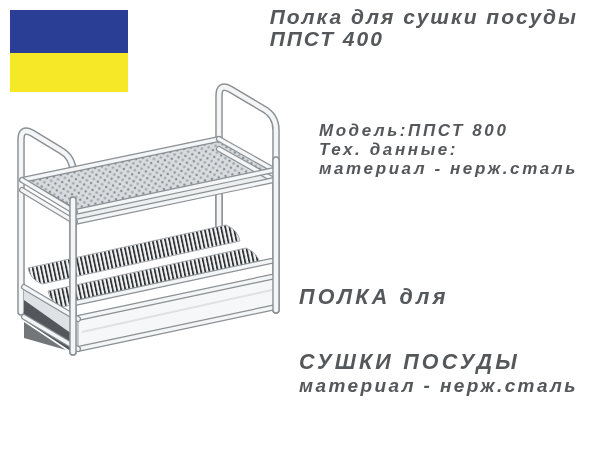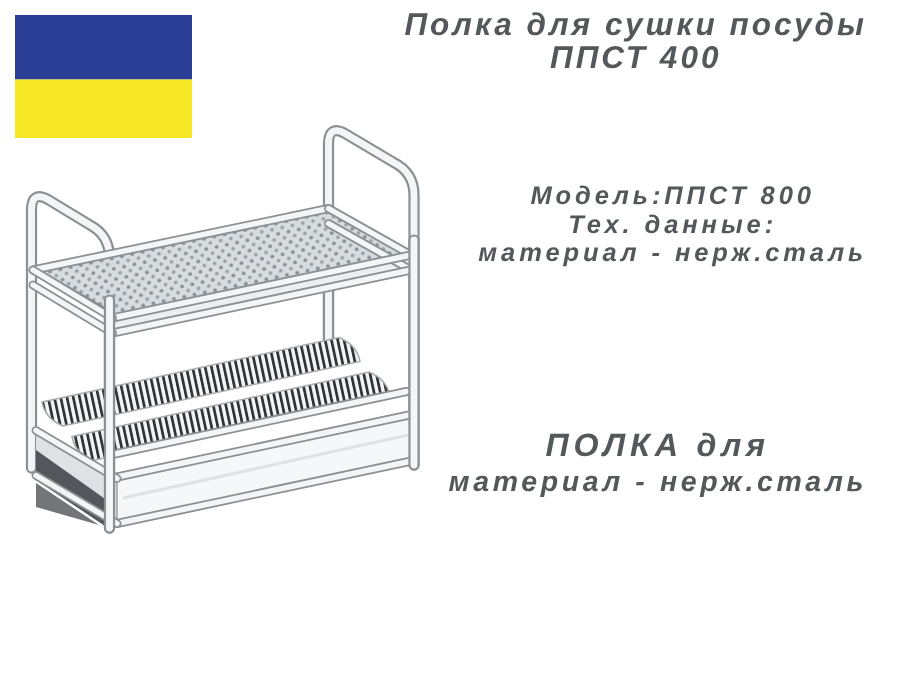--- a/index.html
+++ b/index.html
@@ -7,21 +7,21 @@
     width:600px;height:450px;position:relative;overflow:hidden;
     background:#ffffff;
     font-family:"Liberation Sans", sans-serif;
     color:#55585b;
   }
   
   .flag{position:absolute;left:10px;top:10px;width:118px;height:82px;}
   .flag .blue{width:100%;height:43px;background:#2b3e96;}
   .flag .yellow{width:100%;height:39px;background:#f6e827;}
   
-  .txt{position:absolute;right:22px;text-align:center;font-weight:bold;font-style:italic;white-space:nowrap;}
+  .txt{position:absolute;right:22px;text-align:left;font-weight:bold;font-style:italic;white-space:nowrap;}
   .title-block{top:6px;font-size:21px;letter-spacing:2px;line-height:22px;}
   .specs-block{top:121px;font-size:17px;letter-spacing:2.6px;line-height:19px;}
   .desc-block{top:245px;font-size:19px;letter-spacing:2.4px;line-height:23.5px;}
   .desc-block .caps{font-size:21.5px;letter-spacing:3.2px;margin-top:41px;}
   
   .drawing{position:absolute;left:0;top:0;width:600px;height:450px;}
   .tube-out{fill:none;stroke:#8a9094;stroke-width:7.5;stroke-linecap:round;stroke-linejoin:round;}
   .tube-in{fill:none;stroke:#f4f5f6;stroke-width:4.6;stroke-linecap:round;stroke-linejoin:round;}
   .rail-out{fill:none;stroke:#8a9094;stroke-width:6;stroke-linecap:round;stroke-linejoin:round;}
   .rail-in{fill:none;stroke:#f4f5f6;stroke-width:3.6;stroke-linecap:round;stroke-linejoin:round;}
@@ -133,14 +133,15 @@
 </div>
 
 <div class="txt specs-block">
   <div>Модель:ППСТ 800</div>
   <div>Тех. данные:</div>
   <div>материал - нерж.сталь</div>
 </div>
 
 <div class="txt desc-block">
   <div class="caps">ПОЛКА для</div>
+  <div class="caps">СУШКИ ПОСУДЫ</div>
   <div>материал - нерж.сталь</div>
 </div>
 
 </body></html>

